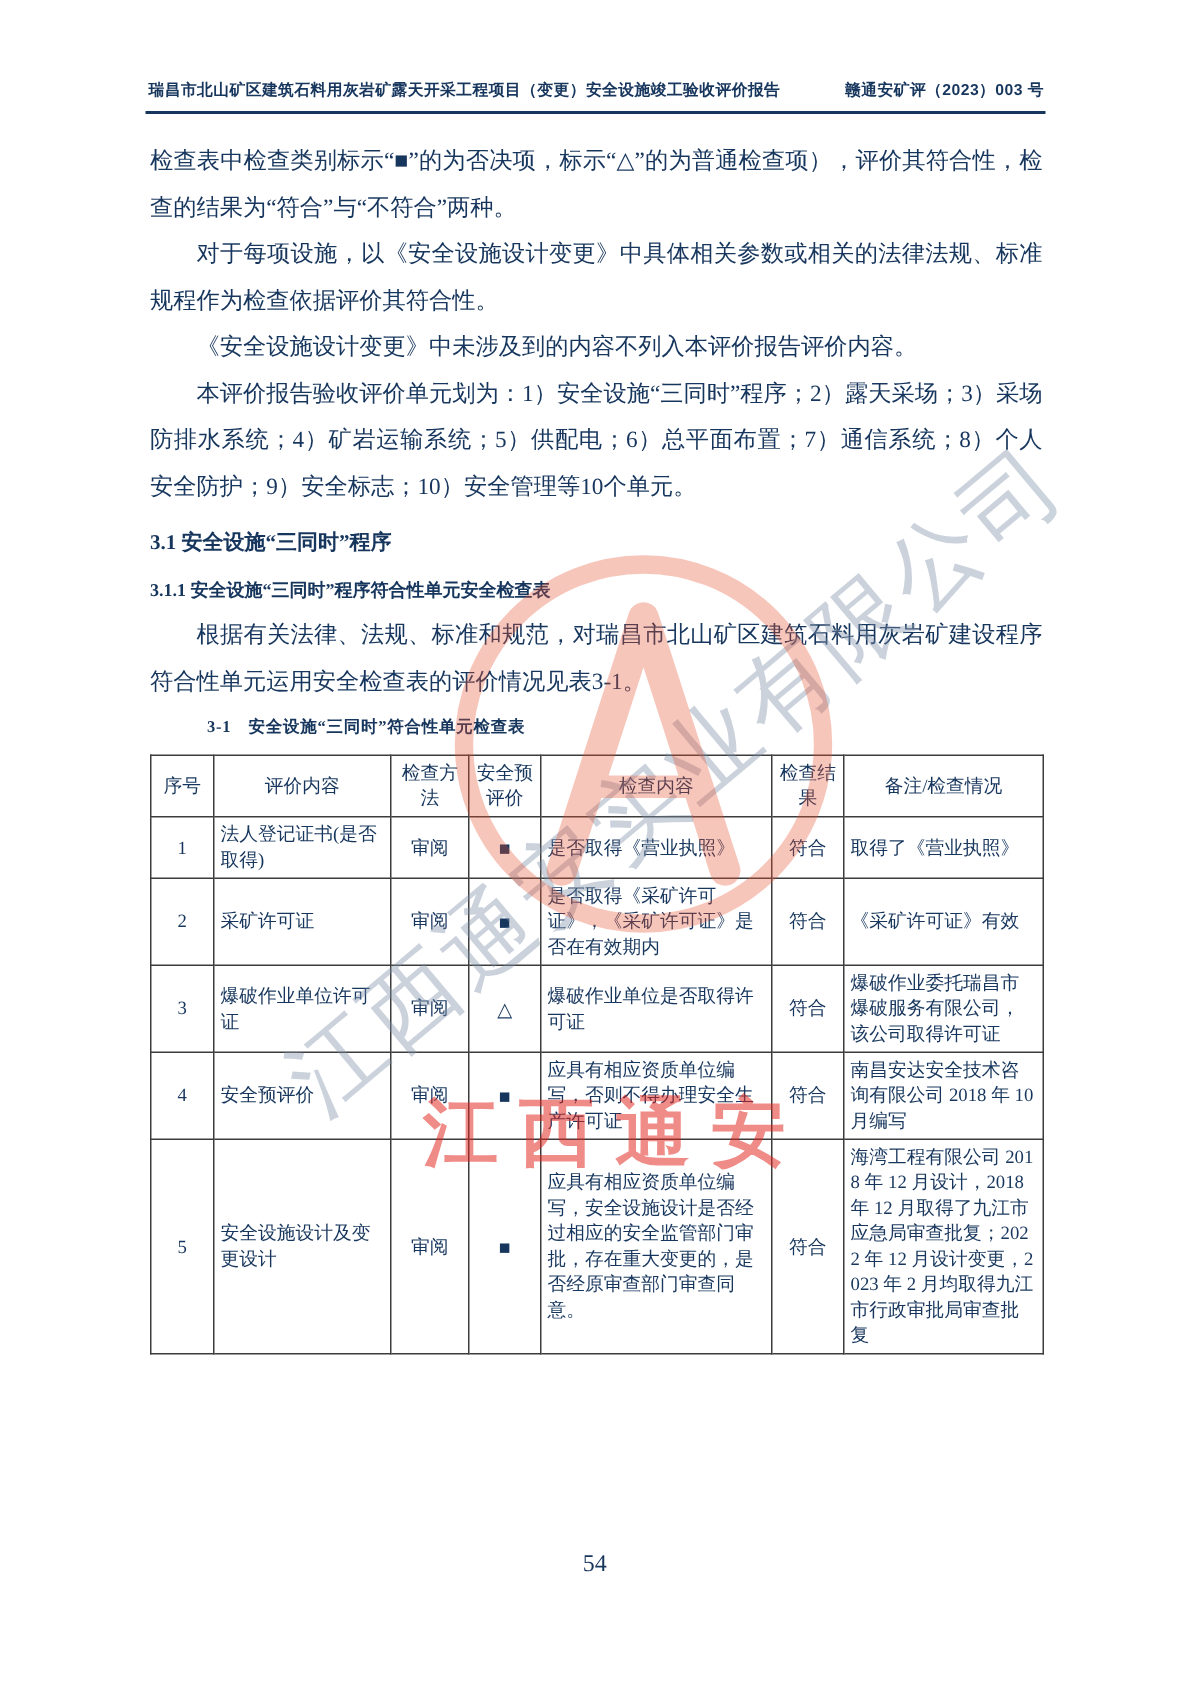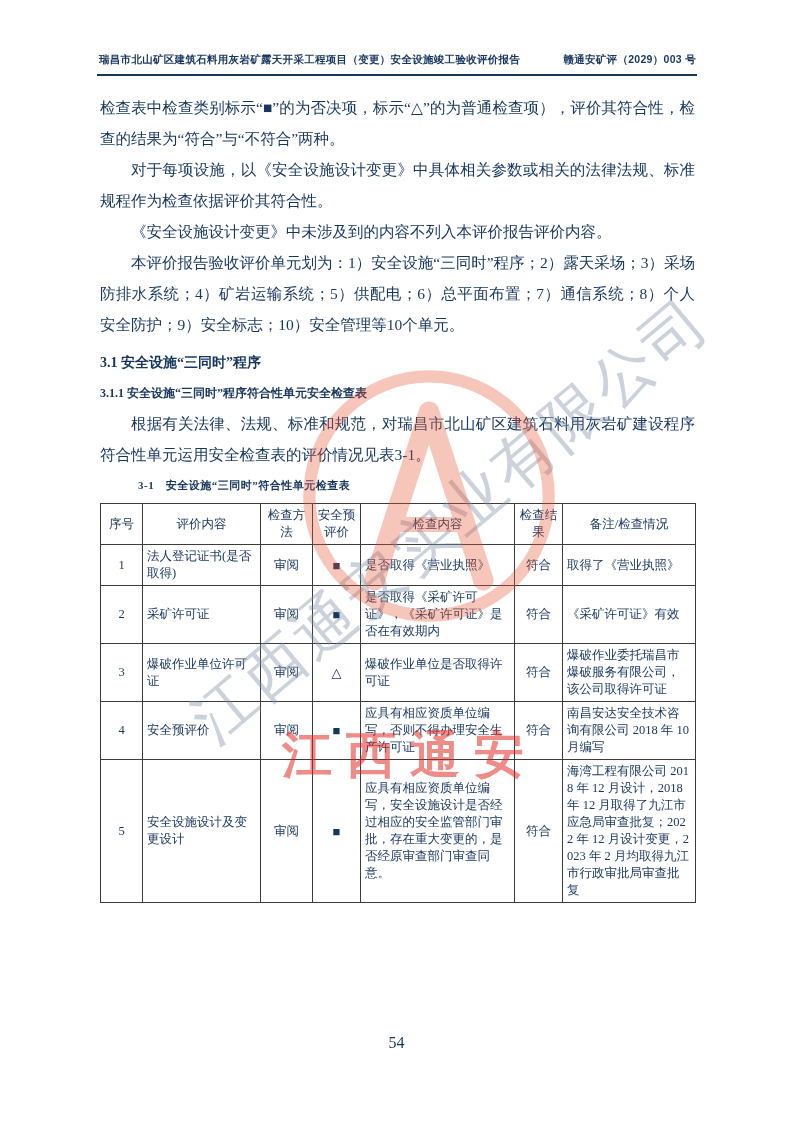--- a/index.html
+++ b/index.html
@@ -66,21 +66,21 @@
     font-family:"Liberation Sans","DejaVu Sans",sans-serif;
     font-size:50px;font-weight:bold;letter-spacing:14px;
     color:#e2241d;opacity:0.52;white-space:nowrap;
   }
 </style>
 </head>
 <body>
 
 <div class="page-header">
   <span>瑞昌市北山矿区建筑石料用灰岩矿露天开采工程项目（变更）安全设施竣工验收评价报告</span>
-  <span>赣通安矿评（2029）003 号</span>
+  <span>赣通安矿评（2023）003 号</span>
 </div>
 <div class="header-rule"></div>
 
 <div class="content">
   <p>检查表中检查类别标示“■”的为否决项，标示“△”的为普通检查项），评价其符合性，检查的结果为“符合”与“不符合”两种。</p>
   <p class="indent">对于每项设施，以《安全设施设计变更》中具体相关参数或相关的法律法规、标准规程作为检查依据评价其符合性。</p>
   <p class="indent">《安全设施设计变更》中未涉及到的内容不列入本评价报告评价内容。</p>
   <p class="indent">本评价报告验收评价单元划为：1）安全设施“三同时”程序；2）露天采场；3）采场防排水系统；4）矿岩运输系统；5）供配电；6）总平面布置；7）通信系统；8）个人安全防护；9）安全标志；10）安全管理等10个单元。</p>
 
   <h2 class="sec">3.1 安全设施“三同时”程序</h2>

